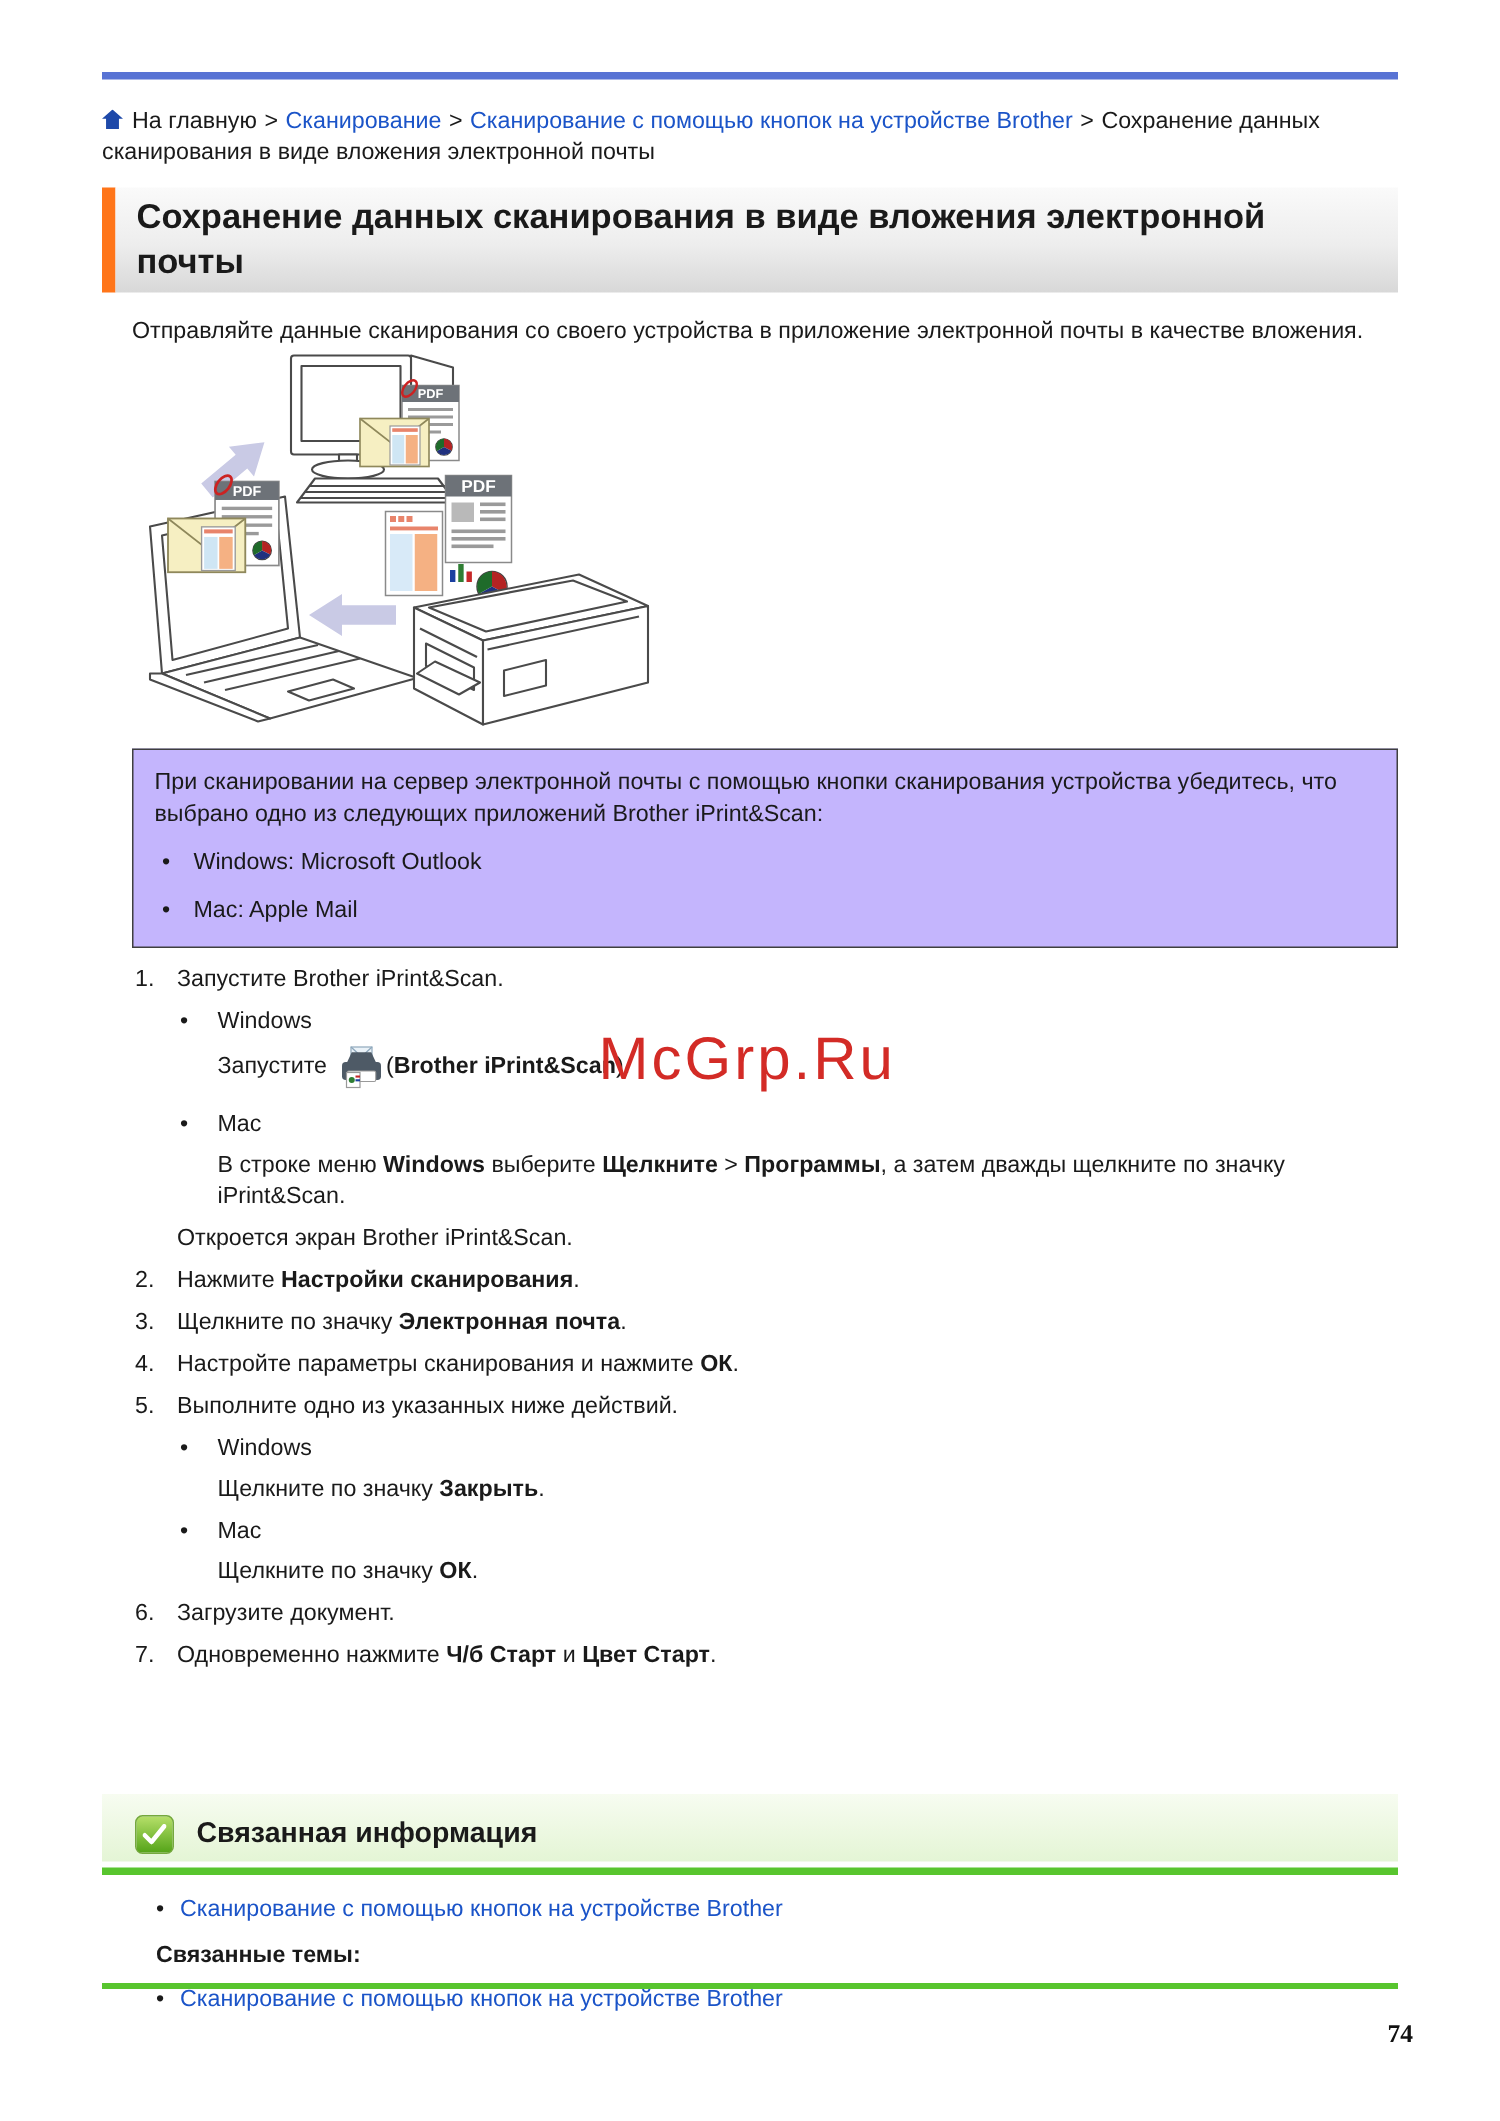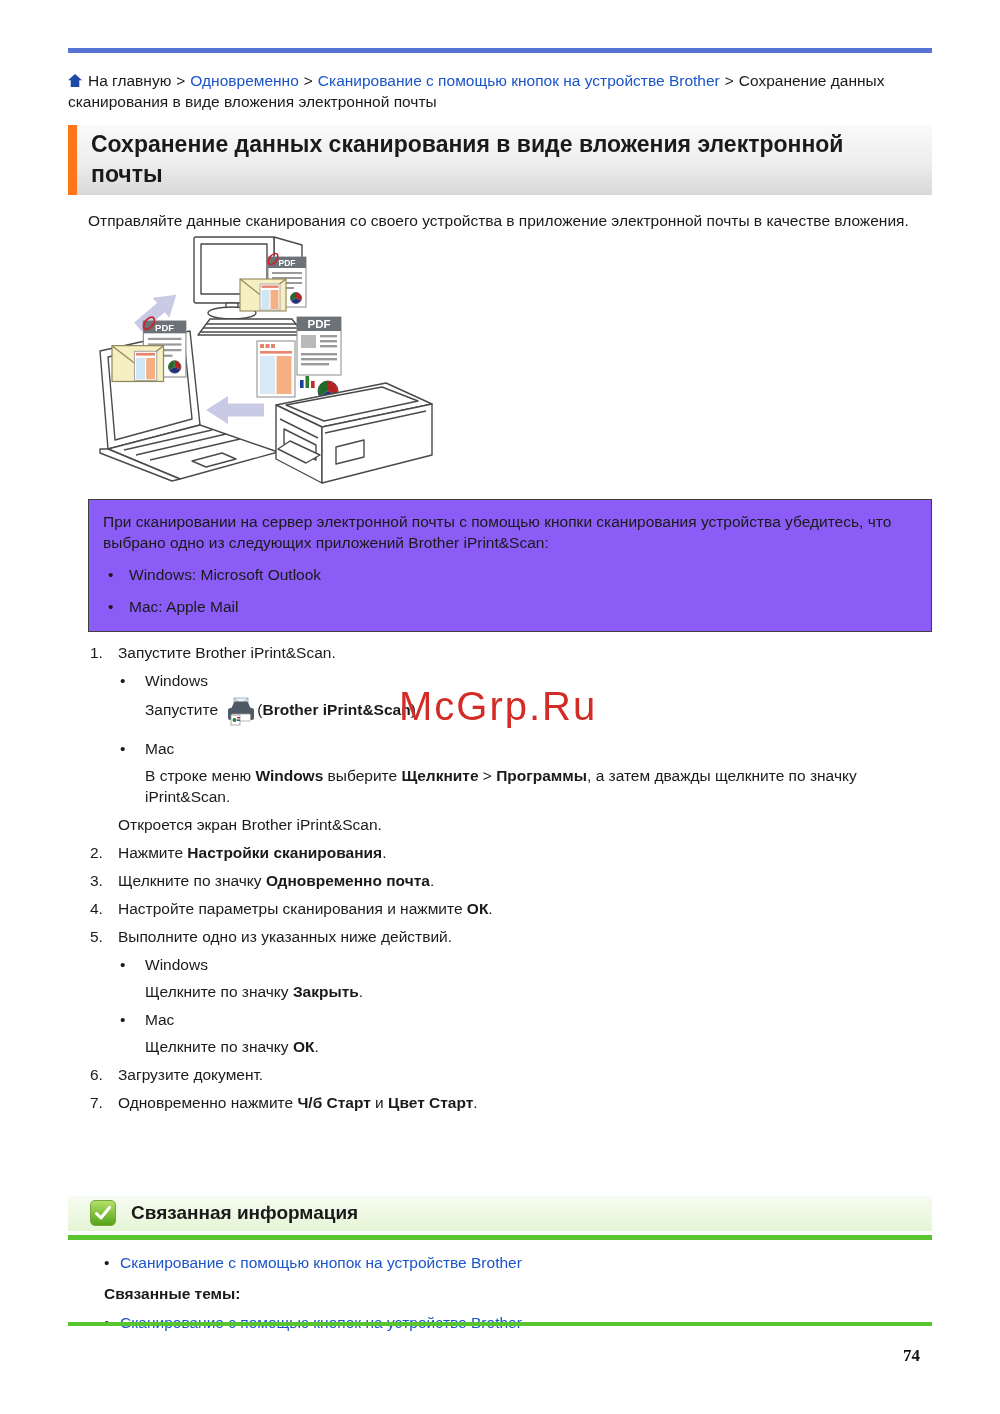--- a/index.html
+++ b/index.html
@@ -9,60 +9,60 @@
   .top-rule{margin-top:48px;height:5px;background:#5873D4}
   .breadcrumb{margin-top:17px}
   .home-ic{display:inline-block;vertical-align:-1px;margin-right:6px}
   .bc-sep{margin:0 5px}
   .link{color:#1B54C8;text-decoration:none;cursor:pointer}
   .title-wrap{display:flex;margin-top:13px;min-height:64px}
   .title-accent{width:9px;background:#FF7519;flex:none}
   .title-box{flex:1;background:linear-gradient(180deg,#FAFAFA 0%,#EDEDED 55%,#D8D8D8 100%);font-size:23px;font-weight:bold;line-height:30px;padding:4px 14px 6px}
   .intro{margin:15px 0 0 20px}
   .figure{margin:2px 0 0 26px;height:254px}
-  .note{border:1px solid #3f3f3f;margin:12px 0 0 20px;padding:11px 14px 14px;background:#8b5cf6}
+  .note{border:1px solid #3f3f3f;margin:12px 0 0 20px;padding:11px 14px 14px;background:#c4b5fd}
   .nrow{display:flex;margin-top:11px}
   .blt{flex:none;width:26px;padding-left:5px}
   .note-p2{margin-top:11px}
   .steps{margin:10px 0 0 22px}
   .step{display:flex;margin-top:7px}
   .num{flex:none;width:28px}
   .sub{display:flex;margin:7px 0 0 28px}
   .sub .blt{width:27px;padding-left:2px}
   .subtext{margin:6px 0 0 55px;max-width:790px}
   .iconline{margin:5px 0 0 55px}
   .app-ic{display:inline-block;vertical-align:-11px;margin:0 1px 0 4px}
   .result{margin:7px 0 0 28px}
   .b{font-weight:bold}
   .watermark{position:absolute;left:399px;top:684px;font-size:40px;line-height:44px;color:#D32B26;letter-spacing:2px;z-index:5}
   .related{position:absolute;left:68px;top:1196px;width:864px}
-  .rel-bar{background:linear-gradient(180deg,#F7FCF1,#E4F5D5);padding:4px 0 5px 22px;display:flex;align-items:flex-start}
+  .rel-bar{background:linear-gradient(180deg,#F7FCF1,#E4F5D5);padding:14px 0 5px 22px;display:flex;align-items:flex-start}
   .check-ic{width:26px;height:26px;border-radius:5px;background:linear-gradient(180deg,#B5DF69,#55A419);border:1px solid #74A83E;display:flex;align-items:center;justify-content:center;margin-right:15px;flex:none}
   .rel-title{font-size:19px;font-weight:bold;line-height:26px}
   .rel-rule{height:5px;background:#58C52E;margin-top:4px}
   .rel-links{margin-top:12px;padding-left:36px}
   .lrow{display:flex;margin-top:8px}
   .lrow .blt{width:16px;padding-left:0}
   .topics{font-weight:bold;margin-top:10px}
   .footer-rule{position:absolute;left:68px;top:1322px;width:864px;height:4px;background:#58C52E}
-  .page-num{position:absolute;top:1345px;right:80px;font-family:"Liberation Serif",serif;font-weight:bold;font-size:17px;color:#111}
+  .page-num{position:absolute;top:1345px;right:58px;font-family:"Liberation Serif",serif;font-weight:bold;font-size:17px;color:#111}
   svg{display:block}
   .inline-svg{display:inline-block}
 </style>
 </head>
 <body>
 
 <div class="content">
 
   <div class="top-rule"></div>
 
   <div class="breadcrumb">
     <span class="home-ic"><svg width="14" height="13" viewBox="0 0 14 13">
           <path d="M7 0 L14 6.2 L11.3 6.2 L11.3 13 L2.7 13 L2.7 6.2 L0 6.2 Z" fill="#1E49A9"></path>
-        </svg></span><span>На главную</span><span class="bc-sep">&gt;</span><a class="link">Одновременно</a><span class="bc-sep">&gt;</span><a class="link">Сканирование с помощью кнопок на устройстве Brother</a><span class="bc-sep">&gt;</span><span>Сохранение данных сканирования в виде вложения электронной почты</span>
+        </svg></span><span>На главную</span><span class="bc-sep">&gt;</span><a class="link">Сканирование</a><span class="bc-sep">&gt;</span><a class="link">Сканирование с помощью кнопок на устройстве Brother</a><span class="bc-sep">&gt;</span><span>Сохранение данных сканирования в виде вложения электронной почты</span>
   </div>
 
   <div class="title-wrap">
     <div class="title-accent"></div>
     <h1 class="title-box">Сохранение данных сканирования в виде вложения электронной почты</h1>
   </div>
 
   <p class="intro">Отправляйте данные сканирования со своего устройства в приложение электронной почты в качестве вложения.</p>
 
   <div class="figure">
@@ -216,21 +216,21 @@
     </div>
     <div class="subtext"><span>В строке меню </span><span class="b">Windows</span><span> выберите </span><span class="b">Щелкните</span><span> &gt; </span><span class="b">Программы</span><span>, а затем дважды щелкните по значку iPrint&amp;Scan.</span></div>
     <div class="result">Откроется экран Brother iPrint&amp;Scan.</div>
 
     <div class="step">
       <span class="num">2.</span>
       <span><span>Нажмите </span><span class="b">Настройки сканирования</span><span>.</span></span>
     </div>
     <div class="step">
       <span class="num">3.</span>
-      <span><span>Щелкните по значку </span><span class="b">Одновременно почта</span><span>.</span></span>
+      <span><span>Щелкните по значку </span><span class="b">Электронная почта</span><span>.</span></span>
     </div>
     <div class="step">
       <span class="num">4.</span>
       <span><span>Настройте параметры сканирования и нажмите </span><span class="b">ОК</span><span>.</span></span>
     </div>
     <div class="step">
       <span class="num">5.</span>
       <span>Выполните одно из указанных ниже действий.</span>
     </div>
     <div class="sub">

